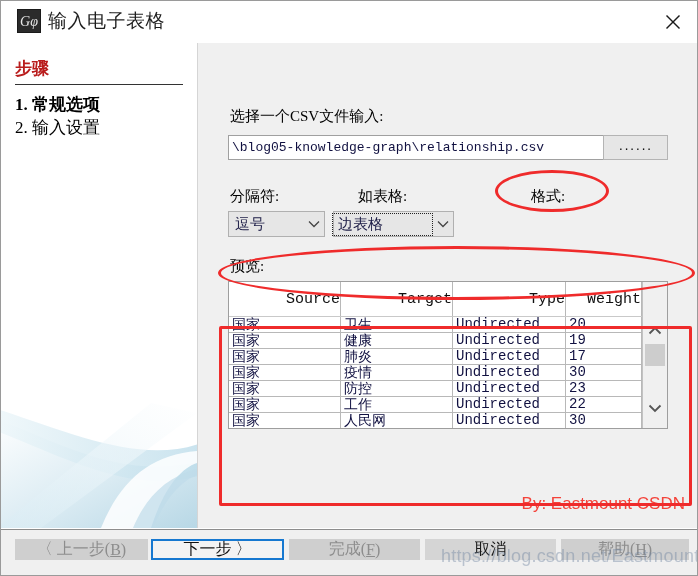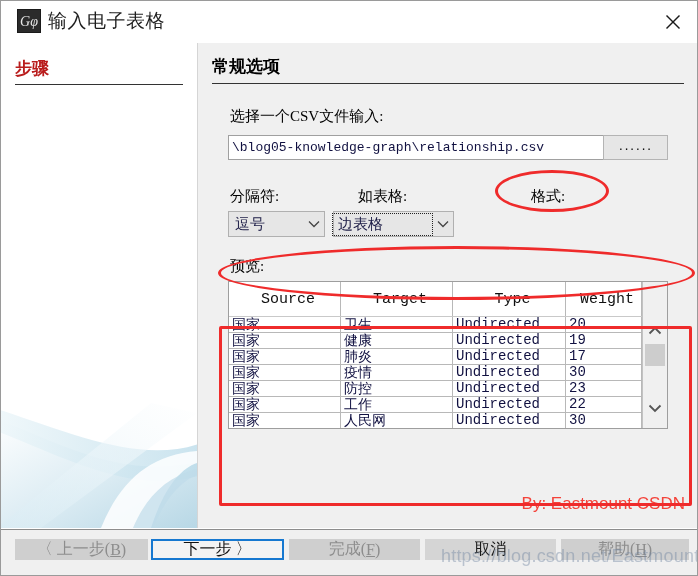--- a/index.html
+++ b/index.html
@@ -243,21 +243,21 @@
   table.preview {
     border-collapse: collapse;
     width: 100%;
     table-layout: fixed;
   }
   table.preview th {
     font-family: "Liberation Mono", monospace;
     font-size: 15px;
     font-weight: normal;
     color: #101010;
-    text-align: center;
+    text-align: right;
     height: 34px;
     padding: 0 0 0 7px;
     background: #ffffff;
     border-right: 1px solid #b8b8b8;
     border-bottom: 1px solid #c9c9c9;
   }
   table.preview td {
     font-family: "Liberation Mono", monospace;
     font-size: 14px;
     color: #101040;
@@ -422,20 +422,24 @@
         <line x1="2.5" y1="2.5" x2="15.5" y2="15.5" stroke="#1a1a1a" stroke-width="1.4"></line>
         <line x1="15.5" y1="2.5" x2="2.5" y2="15.5" stroke="#1a1a1a" stroke-width="1.4"></line>
       </svg>
     </div>
   </div>
 
   <div class="content">
 
     <div class="left-pane">
       <div class="steps-header">步骤</div>
+      <div class="steps-list">
+        <div class="step-item current">1. 常规选项</div>
+        <div class="step-item">2. 输入设置</div>
+      </div>
 
       <div class="ribbon">
         <svg width="196" height="125" viewBox="0 0 196 125">
           <defs>
             <linearGradient id="g1" x1="0" y1="0" x2="1" y2="1">
               <stop offset="0%" stop-color="#ffffff"></stop>
               <stop offset="55%" stop-color="#cfe5ef"></stop>
               <stop offset="100%" stop-color="#9fcadd"></stop>
             </linearGradient>
             <linearGradient id="g2" x1="0" y1="0" x2="1" y2="0">
@@ -451,21 +455,20 @@
           <path d="M-10,4 C70,30 140,62 200,40 L200,72 C130,94 60,52 -10,26 Z" fill="url(#g2)" opacity="0.8"></path>
           <path d="M150,0 L196,10 L40,125 L-4,125 Z" fill="url(#g3)" opacity="0.55"></path>
           <path d="M196,48 C150,52 120,76 100,125 L150,125 C162,88 178,66 196,60 Z" fill="#ffffff" opacity="0.85"></path>
           <path d="M196,66 C164,74 144,96 132,125 L152,125 C164,96 180,78 196,72 Z" fill="#bfdcea" opacity="0.7"></path>
         </svg>
       </div>
     </div>
 
     <div class="right-pane">
 
-      <div class="panel-header">常规选项</div>
 
       <div class="fld-label lbl-file">选择一个CSV文件输入:</div>
       <div class="path-input">\blog05-knowledge-graph\relationship.csv</div>
       <div class="browse-btn">······</div>
 
       <div class="fld-label lbl-sep">分隔符:</div>
       <div class="fld-label lbl-astable">如表格:</div>
       <div class="fld-label lbl-format">格式:</div>
 
       <div class="combo combo-sep">

